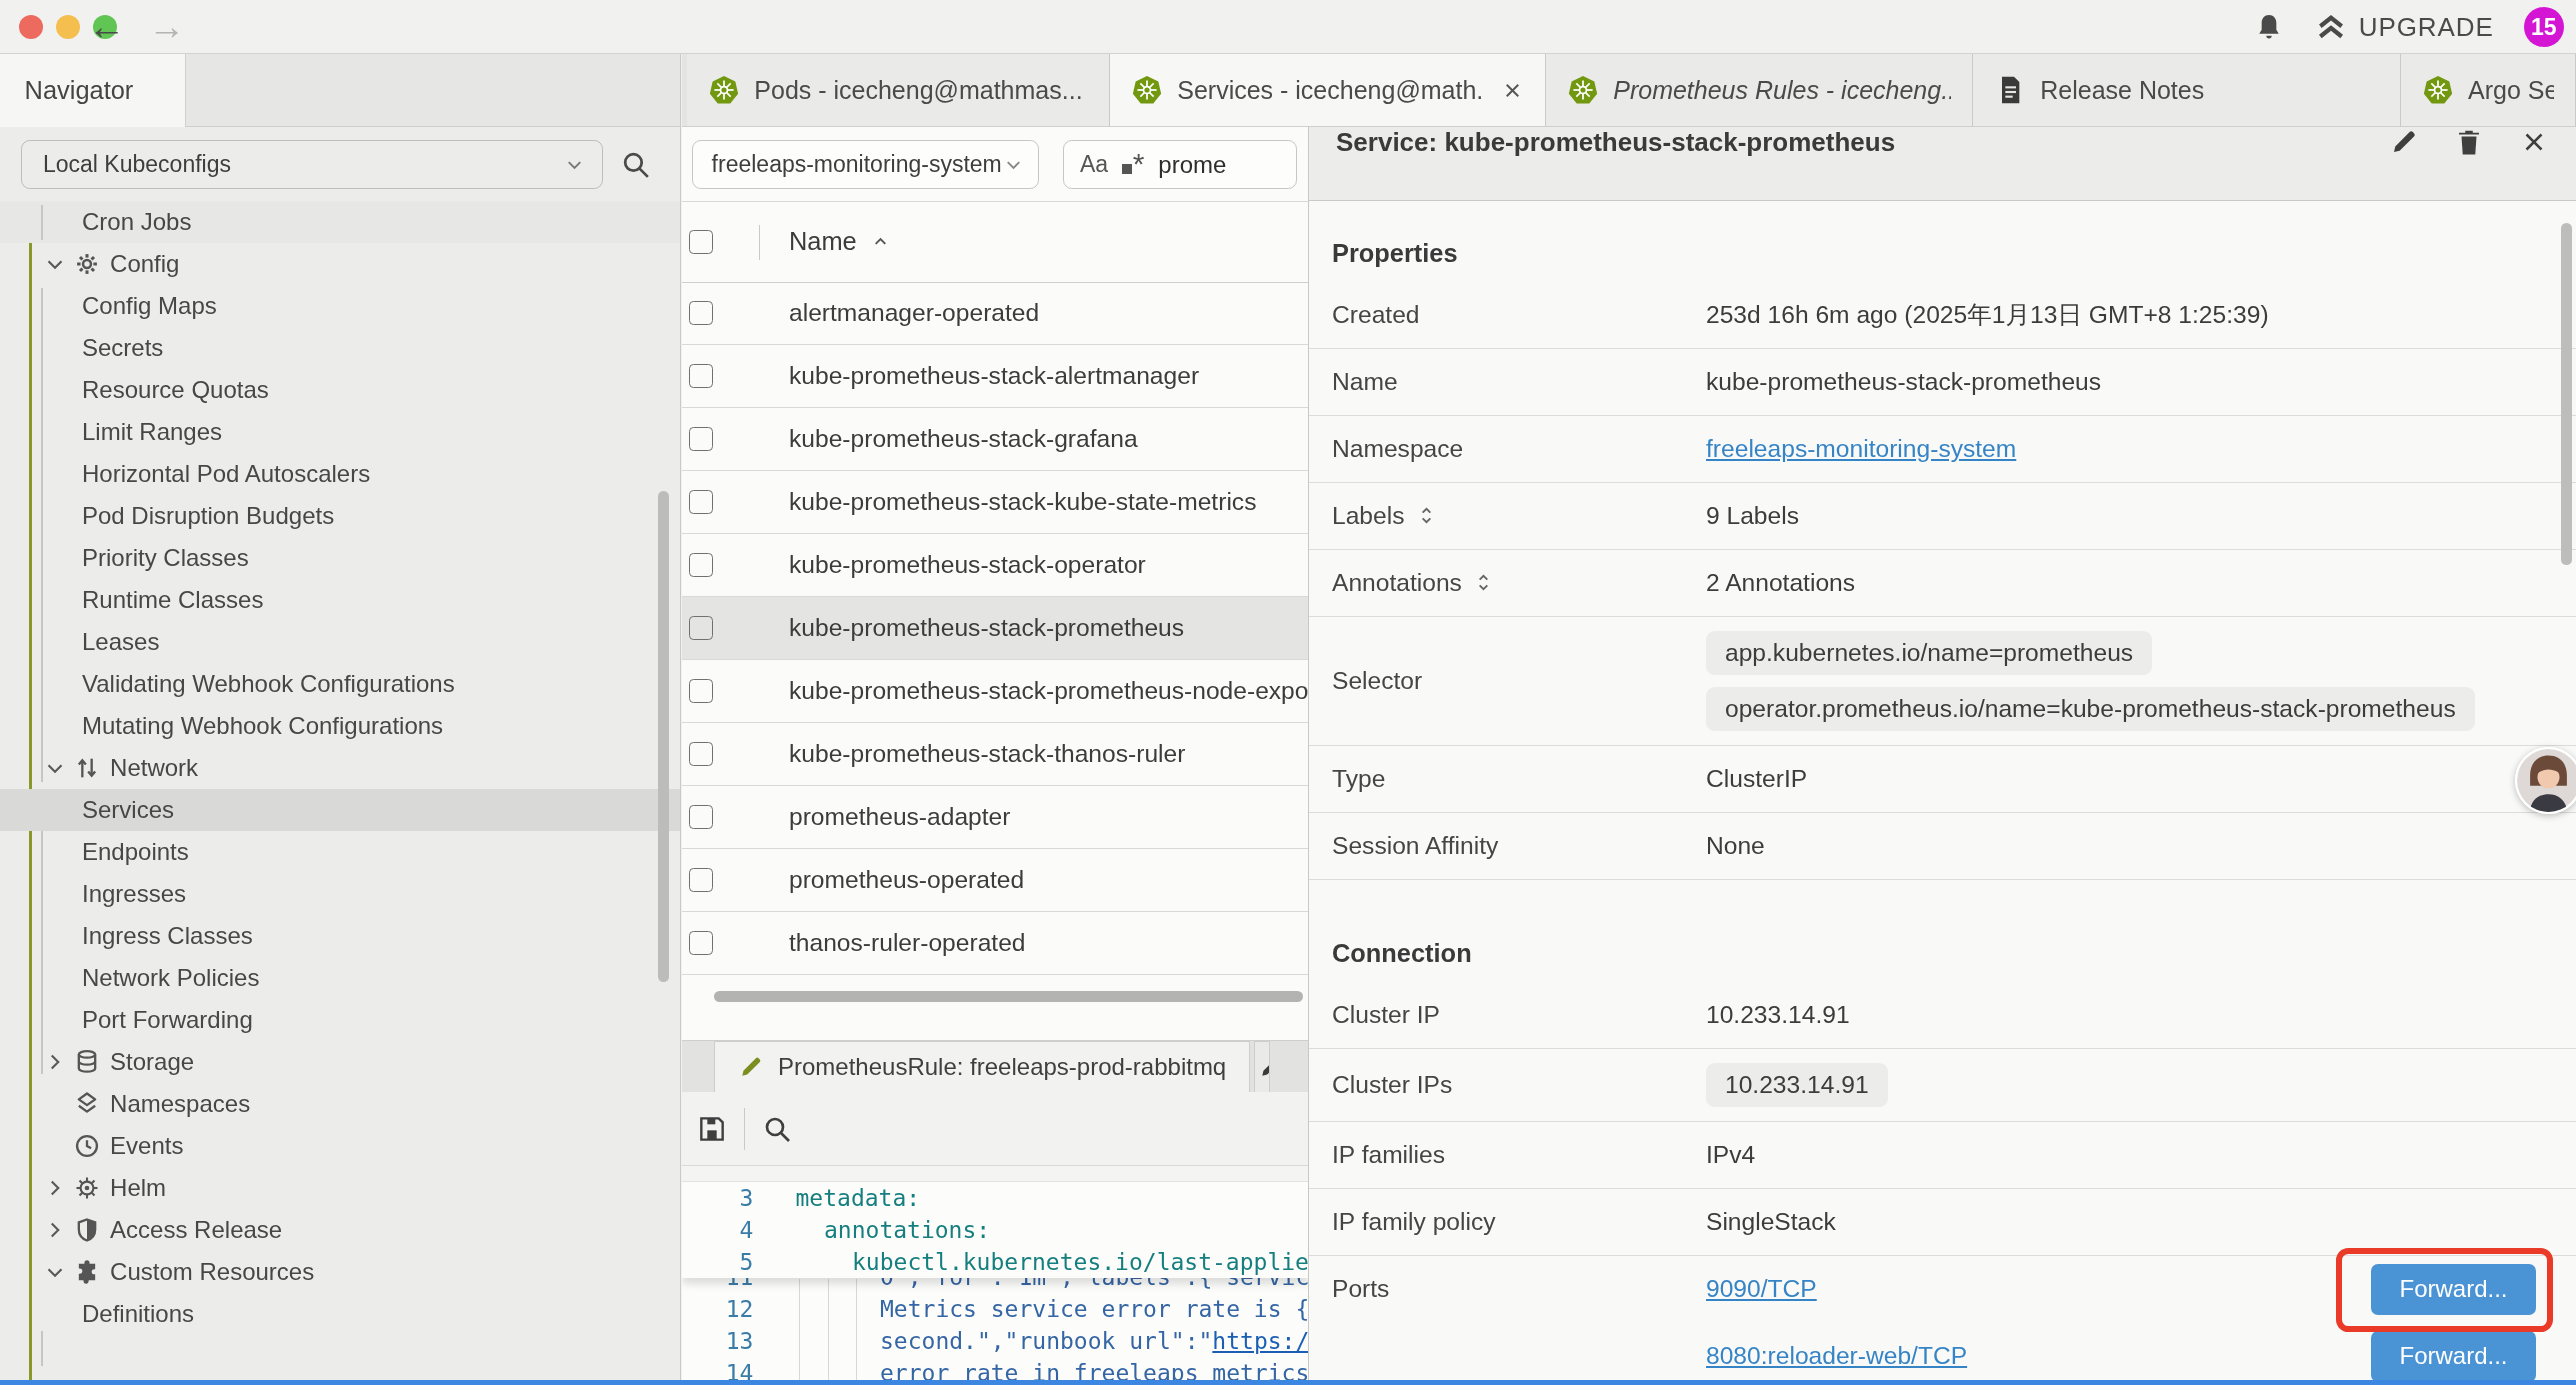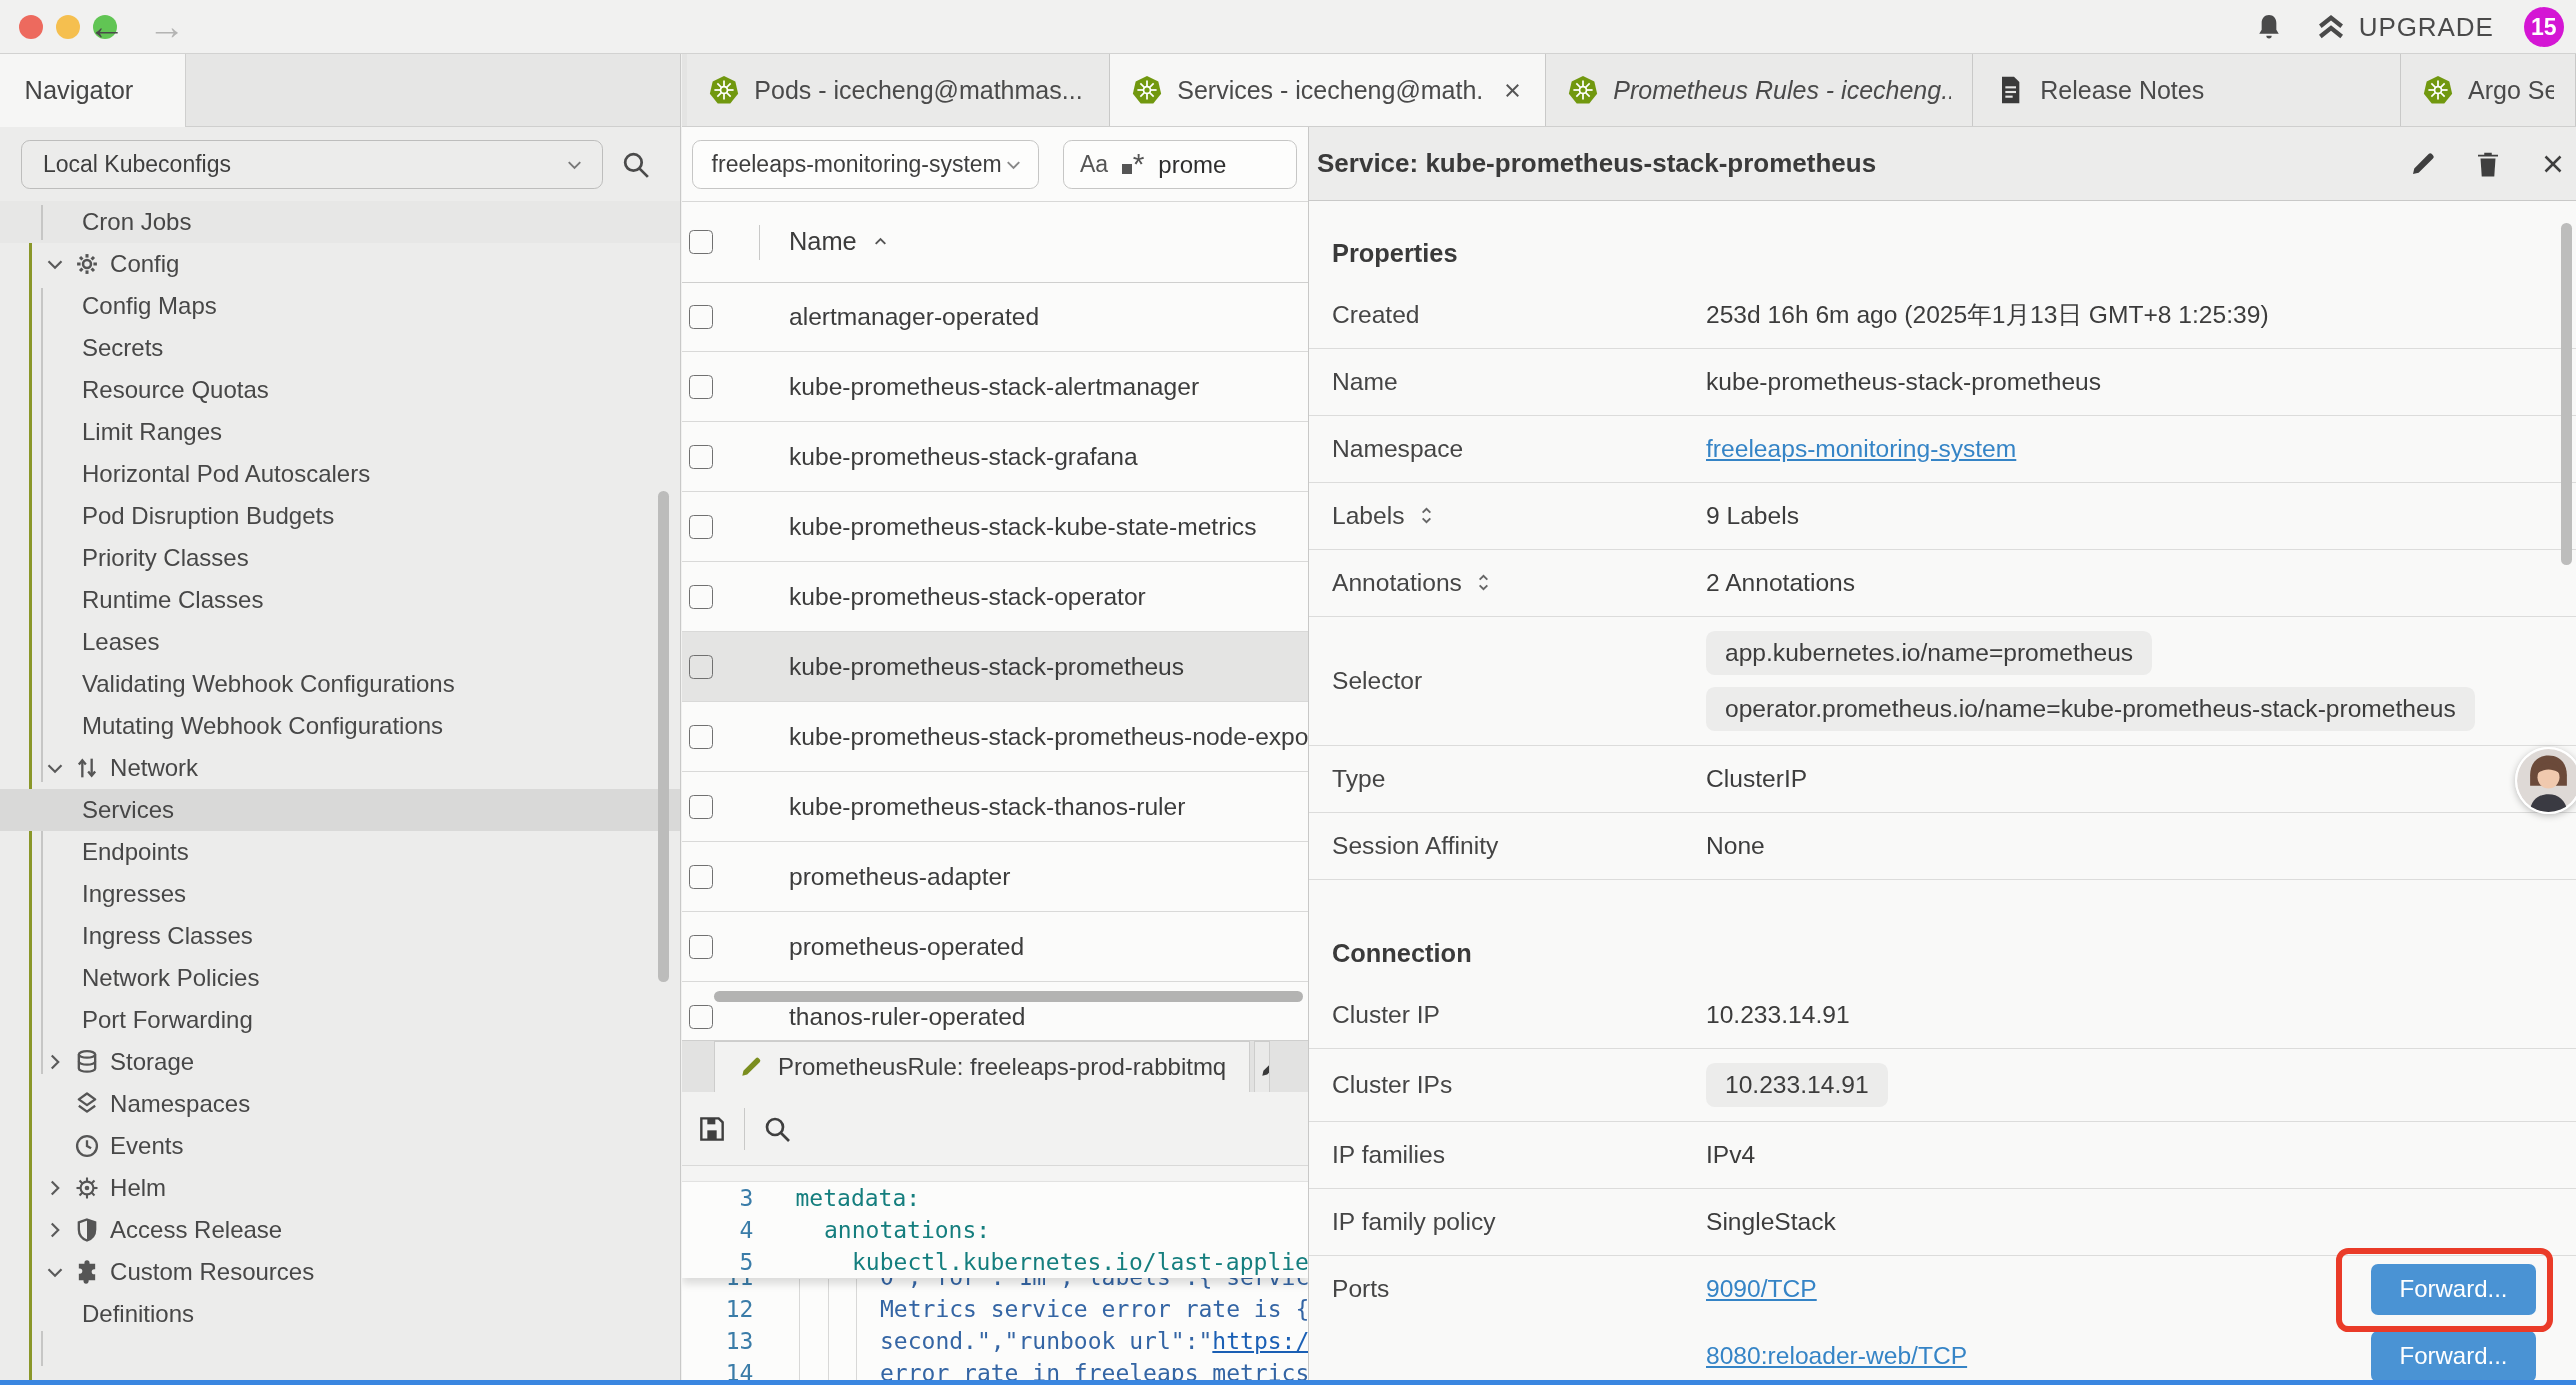--- a/index.html
+++ b/index.html
@@ -66,21 +66,21 @@
   .rx i{display:inline-block;width:9.6px;height:9.6px;background:#555;margin-right:0.9px;}
   .rx b{font-weight:normal;font-size:30px;line-height:17.5px;}
   .filter-text{color:#2e2e2e;font-size:24px;}
   .thead{position:absolute;top:75px;left:0;right:0;height:81px;border-bottom:0.9px solid #cfcfce;}
   .cbox{width:24px;height:24px;border:1.8px solid #707070;border-radius:4.4px;background:transparent;flex:0 0 auto;}
   .thead .cbox{position:absolute;left:7px;top:28px;}
   .thead .col-div{position:absolute;left:77px;top:23px;height:35px;width:0.9px;background:#c9c9c8;}
   .thead .cname{position:absolute;left:107px;top:24.6px;font-size:25.4px;color:#3c3c3c;display:flex;align-items:center;gap:12.3px;}
   .sortcaret{width:23px;height:23px;color:#555;}
   .rows{position:absolute;top:155px;left:0;right:0;}
-  .lrow{height:70px;display:flex;align-items:center;border-bottom:0.9px solid #d9d9d8;font-size:24.6px;color:#3c3c3c;white-space:nowrap;overflow:hidden;}
+  .lrow{height:63px;display:flex;align-items:center;border-bottom:0.9px solid #d9d9d8;font-size:24.6px;color:#3c3c3c;white-space:nowrap;overflow:hidden;}
   .lrow .cbox{margin:0 0 0 7px;}
   .lrow .rname{margin-left:76px;}
   .lrow.selected{background:#e4e4e3;}
   .hscroll{position:absolute;top:864px;left:32px;width:589px;height:11.4px;background:#b3b3b2;border-radius:6.1px;}
 
   
   .ed-tabs{position:absolute;top:913px;left:0;right:0;height:53px;background:#e2e2e1;border-top:0.9px solid #cfcfce;border-bottom:0.9px solid #cfcfce;display:flex;padding-left:32px;}
   .ed-tab{display:flex;align-items:center;gap:14px;background:#f2f2f1;border:0.9px solid #cdcdcc;border-bottom:none;
           padding:0 23px;max-width:566px;font-size:24px;color:#3f3f3f;white-space:nowrap;overflow:hidden;}
   .ed-tab .pencil{width:26px;height:26px;color:#7b8e1f;flex:0 0 auto;}
@@ -99,21 +99,21 @@
   .ctext{overflow:hidden;}
   .seg-key{color:#157e7e;}
   .seg-string{color:#3465a4;}
   .seg-link{color:#1a5fb4;text-decoration:underline;}
   .code-guides{position:absolute;left:0;top:113px;bottom:0;z-index:2;}
   .cguide{position:absolute;top:0;bottom:0;width:0.9px;background:#d8d8d7;}
 
   
   .detail{position:absolute;top:127px;left:1308px;right:0;bottom:0;background:#f9f9f8;border-left:0.9px solid #c8c8c7;}
   .d-header{position:absolute;top:0;left:0;right:0;height:74px;background:#ececeb;border-bottom:0.9px solid #c9c9c8;
-            display:flex;align-items:center;padding:0 8px;}
+            display:flex;align-items:flex-start;padding:0 27px;}
   .d-title{font-size:26px;font-weight:bold;color:#3a3a3a;}
   .d-actions{margin-left:auto;display:flex;align-items:center;gap:35px;}
   .d-actions .aicon{width:30px;height:30px;color:#3f3f3f;}
   .d-body{position:absolute;top:74px;left:0;right:0;bottom:0;overflow:hidden;padding:24.6px 0 0 0;}
   .dsection{height:56px;display:flex;align-items:center;padding-left:23px;font-size:25.4px;font-weight:bold;color:#3a3a3a;}
   .dsection.gap{margin-top:46px;}
   .drow{min-height:67px;display:flex;align-items:center;border-bottom:1.8px solid #dcdcdb;padding-left:23px;}
   .dlabel{width:374px;flex:0 0 auto;font-size:24.6px;color:#454545;display:flex;align-items:center;gap:10.5px;}
   .sorticon{width:23px;height:23px;color:#666;}
   .dvalue{font-size:24.6px;color:#3c3c3c;}

